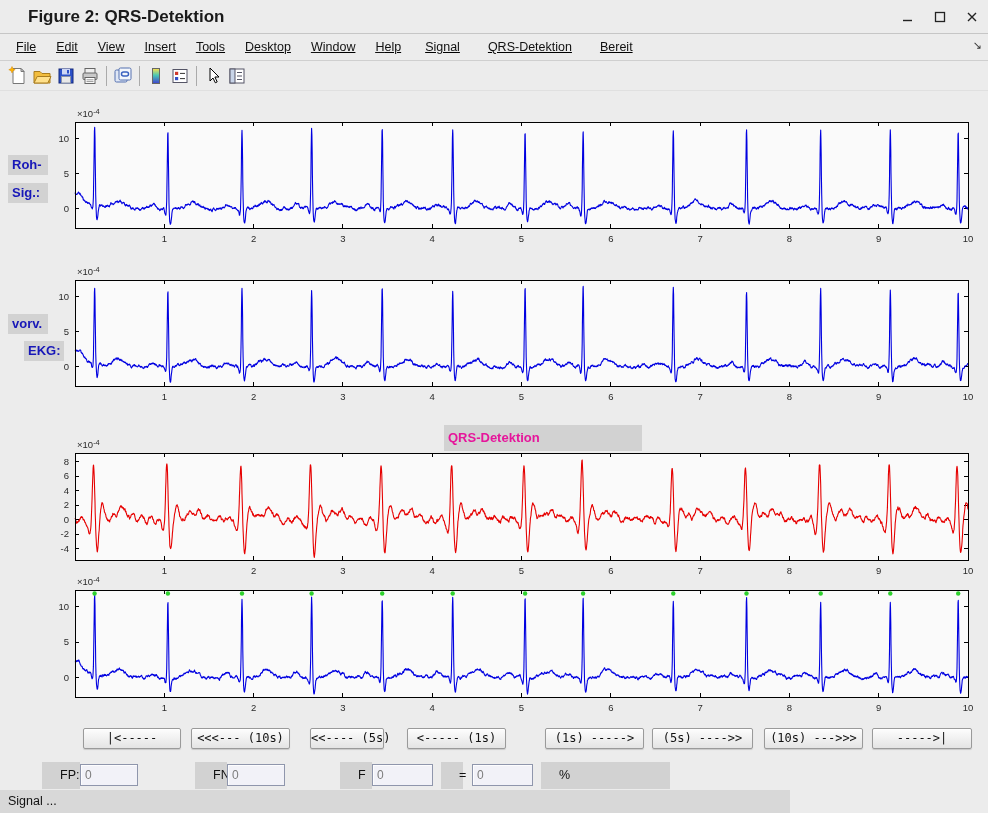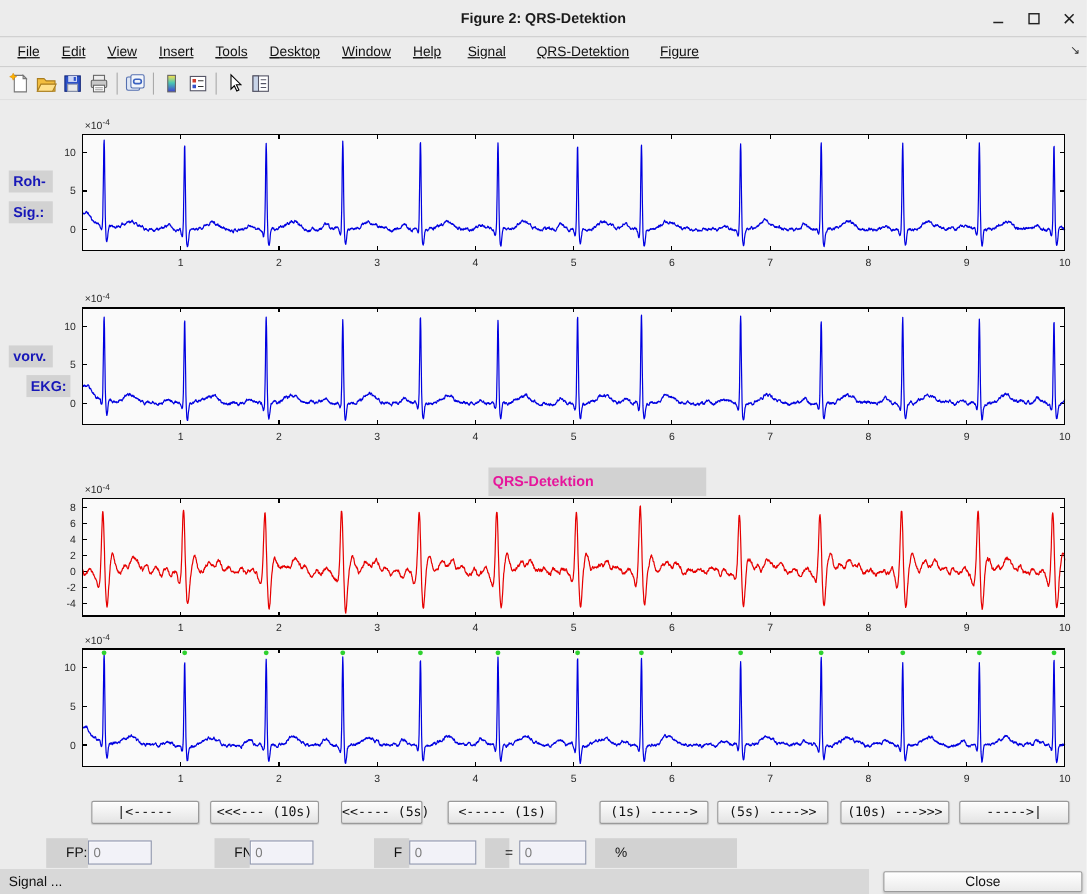--- a/index.html
+++ b/index.html
@@ -3,21 +3,21 @@
 <meta charset="utf-8">
 <style>
   html,body{margin:0;padding:0;background:#fff;}
   #window{position:relative;width:988px;height:813px;background:#ececec;
     font-family:"Liberation Sans",sans-serif;overflow:hidden;-webkit-font-smoothing:antialiased;}
 
   
   .titlebar{position:absolute;left:0;top:0;width:988px;height:33px;background:#ececec;
     border-bottom:1px solid #c6c6c6;}
   .titlebar .title{position:absolute;left:0;right:0;top:0;height:33px;line-height:33px;
-    text-align:center;font-size:13px;font-weight:bold;color:#1a1a1a;}
+    text-align:left;font-size:17px;font-weight:bold;color:#1a1a1a;padding-left:28px;}
   .win-controls{position:absolute;right:8px;top:0;height:33px;display:flex;align-items:center;gap:16px;}
   .wbtn{width:16px;height:16px;display:flex;align-items:center;justify-content:center;cursor:default;}
 
   
   .menubar{position:absolute;left:0;top:34px;width:988px;height:27px;background:#ececec;
     border-bottom:1px solid #cfcfcf;display:flex;align-items:center;padding-left:6px;box-sizing:border-box;text-decoration:underline;}
   .menu-item{font-size:12.5px;color:#111;padding:4px 10px;white-space:nowrap;}
   .menu-item.ext{padding:4px 14px;}
   .menu-item .u{text-decoration:underline;}
   .menu-overflow{position:absolute;right:6px;top:5px;font-size:11px;color:#333;}
@@ -89,21 +89,21 @@
     <span class="menu-item"><span class="u">F</span>ile</span>
       <span class="menu-item"><span class="u">E</span>dit</span>
       <span class="menu-item"><span class="u">V</span>iew</span>
       <span class="menu-item"><span class="u">I</span>nsert</span>
       <span class="menu-item"><span class="u">T</span>ools</span>
       <span class="menu-item"><span class="u">D</span>esktop</span>
       <span class="menu-item"><span class="u">W</span>indow</span>
       <span class="menu-item"><span class="u">H</span>elp</span>
       <span class="menu-item ext">Signal</span>
       <span class="menu-item ext">QRS-Detektion</span>
-      <span class="menu-item ext">Figure</span>
+      <span class="menu-item ext">Bereit</span>
       <span class="menu-overflow">↘</span>
   </div>
 
   <div class="toolbar" id="toolbar">
       <div class="tbtn">
         <svg width="20" height="20" viewBox="0 0 20 20">
           <path d="M5 2.5h8l3 3v12H5z" fill="#fff" stroke="#777"></path>
           <path d="M13 2.5v3h3z" fill="#ddd" stroke="#777"></path>
           <path d="M4 0.5l1 2.2 2.2 1-2.2 1-1 2.2-1-2.2-2.2-1 2.2-1z" fill="#ffb300" stroke="#d88a00" stroke-width="0.5"></path>
         </svg>
@@ -422,15 +422,14 @@
   <input class="tfield" style="left: 80px; width: 58px;" value="0">
   <div class="flabel" style="left:195px;width:32px;">FN:</div>
   <input class="tfield" style="left: 227px; width: 58px;" value="0">
   <div class="flabel" style="left:340px;width:32px;">F :</div>
   <input class="tfield" style="left: 372px; width: 61px;" value="0">
   <div class="flabel" style="left:441px;width:22px;">=</div>
   <input class="tfield" style="left: 472px; width: 61px;" value="0">
   <div class="flabel" style="left:541px;width:129px;">%</div>
 
   <div class="statusmsg">Signal ...</div>
-  <div class="close-btn">Close</div>
 
 </div>
 
 </body></html>

